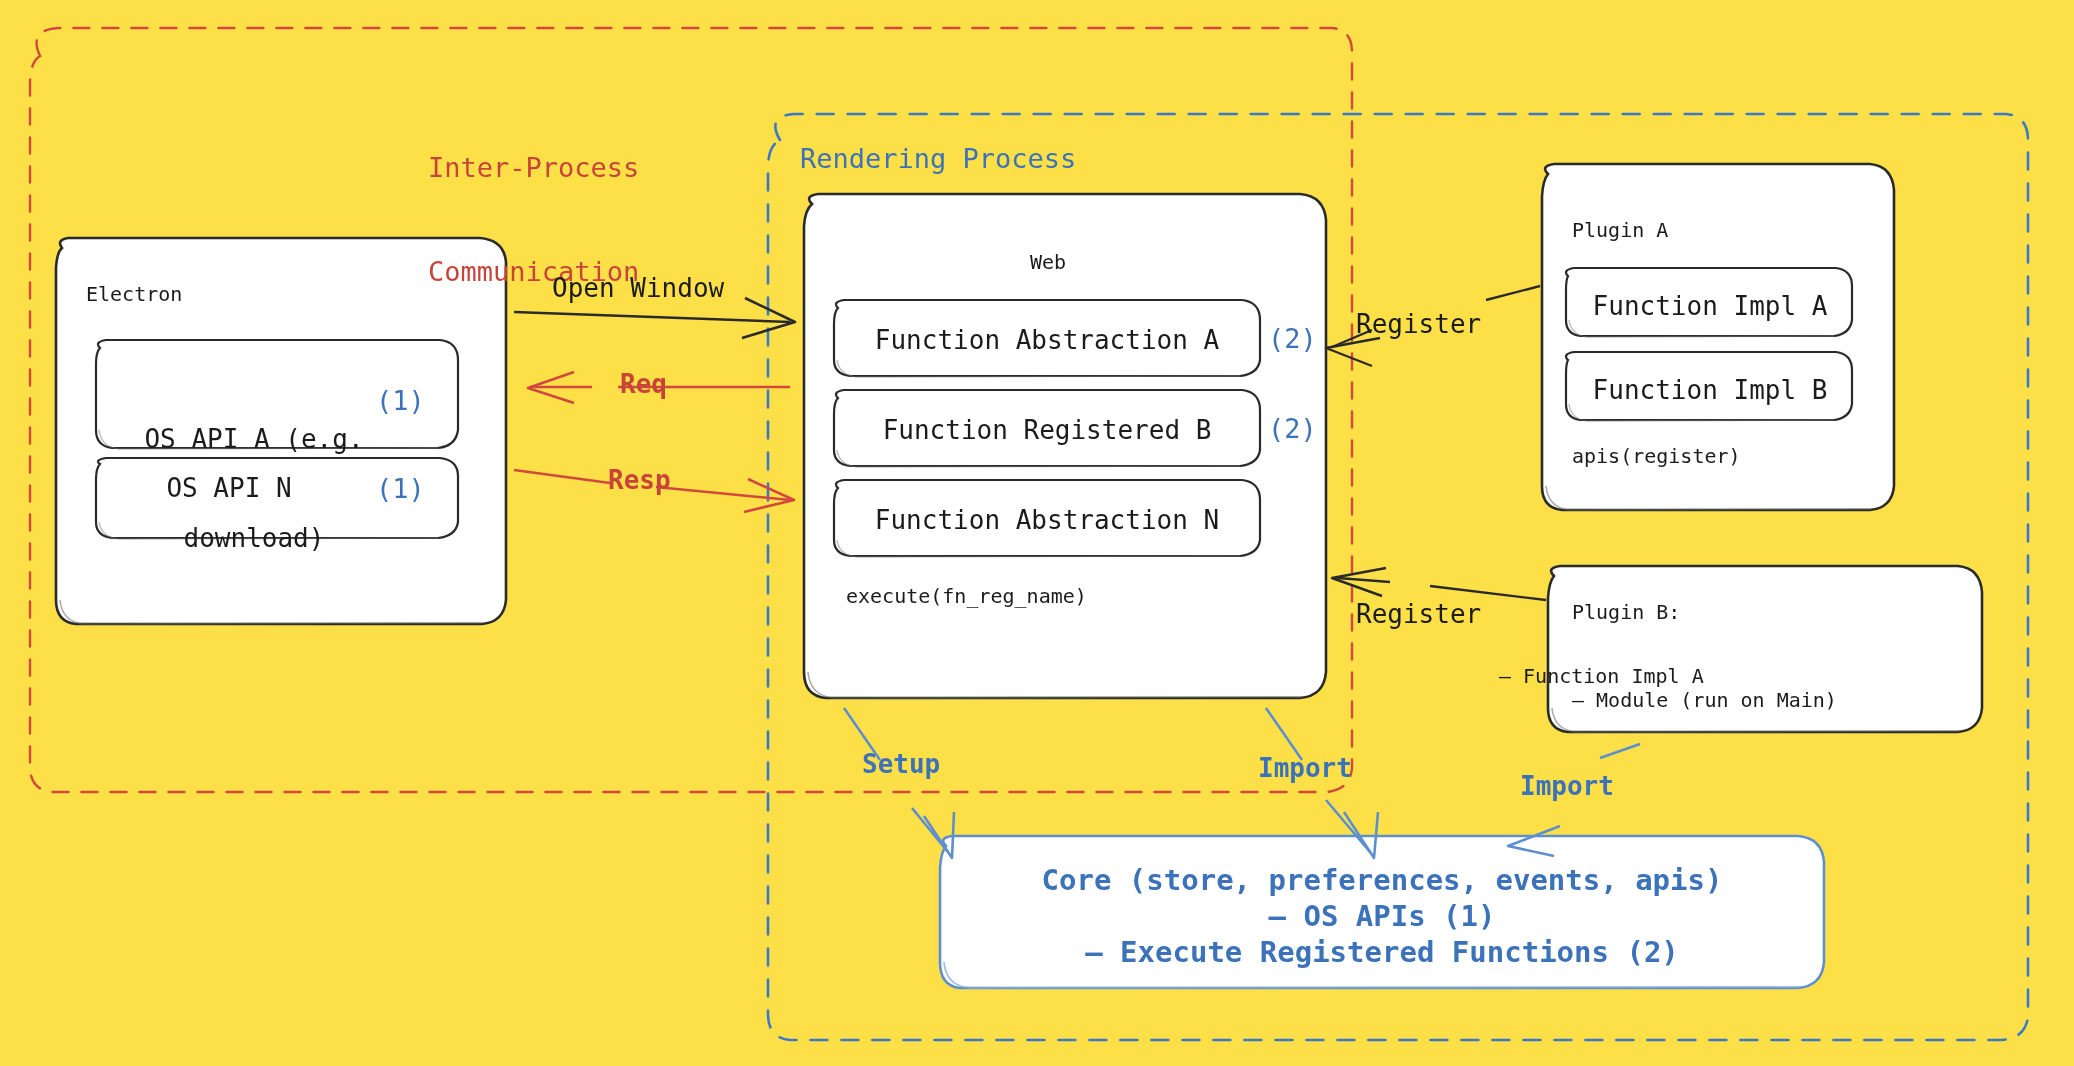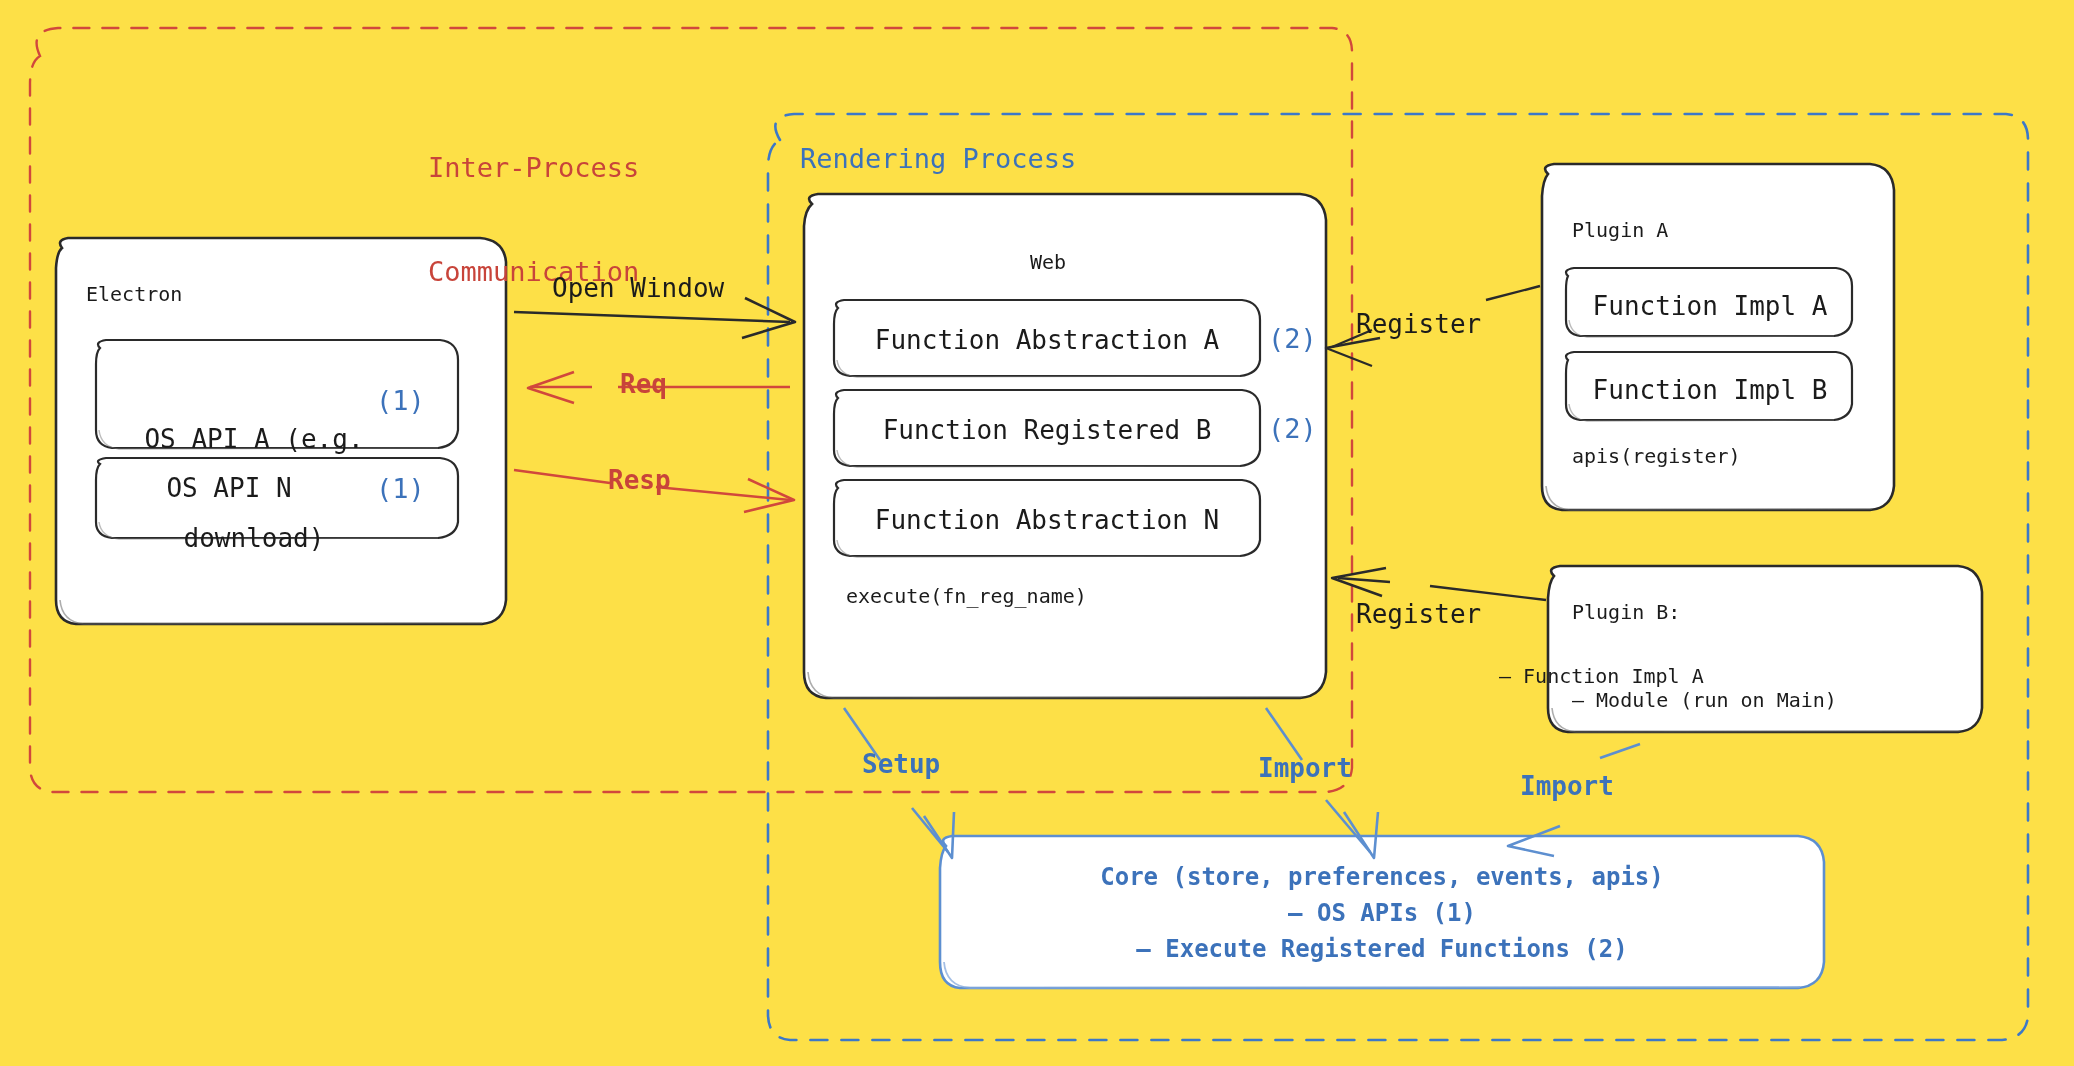--- a/index.html
+++ b/index.html
@@ -29,21 +29,21 @@
     line-height: 1.28;
     color: #1b1b1b;
     font-family: "DejaVu Sans Mono", "Liberation Mono", monospace;
   }
   .lbl.red   { color: #c8443a; }
   .lbl.blue  { color: #3c72ba; }
   .lbl.center{ text-align: center; }
   .t-title   { font-size: 27px; }
   .t-box     { font-size: 20px; }
   .t-small   { font-size: 26px; }
-  .t-core    { font-size: 24px; font-weight: bold; }
+  .t-core    { font-size: 29px; font-weight: bold; }
   .t-arrow   { font-size: 26px; }
   .t-arrow-b { font-size: 26px; font-weight: bold; }
   .t-paren   { font-size: 27px; }
 </style>
 </head>
 <body>
 
 <div id="canvas">
 
   <svg class="svg-layer" viewBox="0 0 2074 1066" xmlns="http://www.w3.org/2000/svg">

